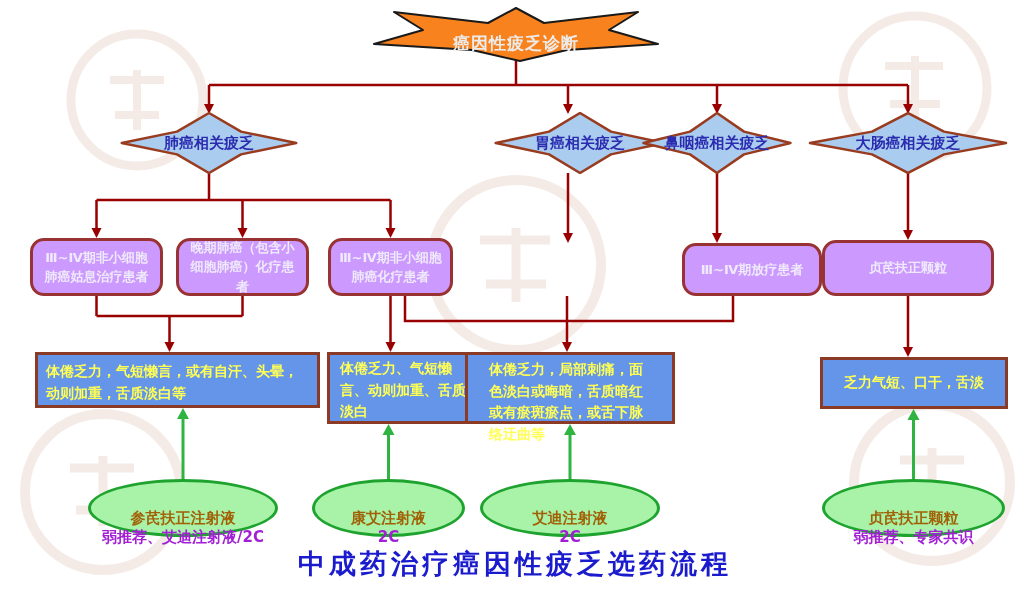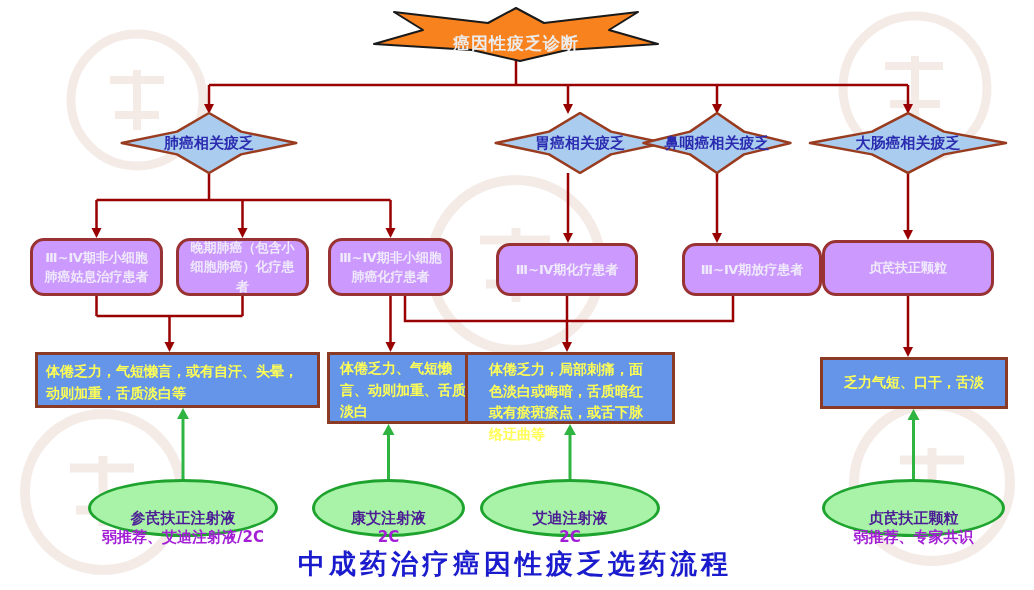--- a/index.html
+++ b/index.html
@@ -50,21 +50,21 @@
   #s0{left:35px;top:352px;width:285px;height:56px;padding-top:6px;}
   #s1{left:327px;top:352px;width:152px;height:72px;padding:3px 10px;}
   #s2{left:465px;top:352px;width:210px;height:72px;padding:4px 21px;}
   #s3{left:820px;top:357px;width:188px;height:52px;display:flex;align-items:center;justify-content:center;text-align:center;}
   
   .med{
     background:#a8f3a8;border:3px solid #1fa32f;border-radius:50%;
     display:flex;flex-direction:column;align-items:center;justify-content:center;
     text-align:center;line-height:1.25;
   }
-  .med .mname{font-size:15px;font-weight:bold;color:#4c1d95;margin-top:40px;}
+  .med .mname{font-size:15px;font-weight:bold;color:#a16207;margin-top:40px;}
   .med .mgrade{font-size:15px;font-weight:bold;color:#a21fd6;}
   #m0{left:88px;top:479px;width:190px;height:58px;}
   #m1{left:312px;top:479px;width:153px;height:58px;}
   #m2{left:480px;top:479px;width:180px;height:58px;}
   #m3{left:822px;top:479px;width:183px;height:58px;}
   
   #title{
     left:250px;top:546px;width:530px;text-align:center;
     font-family:"DejaVu Serif","Liberation Serif",serif;
     font-size:27px;font-weight:bold;color:#1b1bce;letter-spacing:4px;
@@ -171,21 +171,20 @@
   <div class="star" id="star-colon">
     <svg viewBox="0 0 200 60" preserveAspectRatio="none">
       <polygon points="100,1 136,19 198,30 136,41 100,59 64,41 2,30 64,19" fill="#a9ccef" stroke="#993b1e" stroke-width="2.5" vector-effect="non-scaling-stroke" stroke-linejoin="round"></polygon>
     </svg>
     <div class="lbl">大肠癌相关疲乏</div>
   </div>
 
   <div class="node pbox" id="g0">Ⅲ~Ⅳ期非小细胞肺癌姑息治疗患者</div>
   <div class="node pbox" id="g1">晚期肺癌（包含小细胞肺癌）化疗患者</div>
   <div class="node pbox" id="g2">Ⅲ~Ⅳ期非小细胞肺癌化疗患者</div>
-  <div class="node pbox" id="g3">Ⅲ~Ⅳ期化疗患者</div>
   <div class="node pbox" id="g4">Ⅲ~Ⅳ期放疗患者</div>
   <div class="node pbox" id="g5">贞芪扶正颗粒</div>
 
   <div class="node sbox" id="s0">体倦乏力，气短懒言，或有自汗、头晕，动则加重，舌质淡白等</div>
   <div class="node sbox" id="s1">体倦乏力、气短懒言、动则加重、舌质淡白</div>
   <div class="node sbox" id="s2">体倦乏力，局部刺痛，面色淡白或晦暗，舌质暗红或有瘀斑瘀点，或舌下脉络迂曲等</div>
   <div class="node sbox" id="s3">乏力气短、口干，舌淡</div>
 
   <div class="node med" id="m0">
     <div class="mname">参芪扶正注射液</div>

